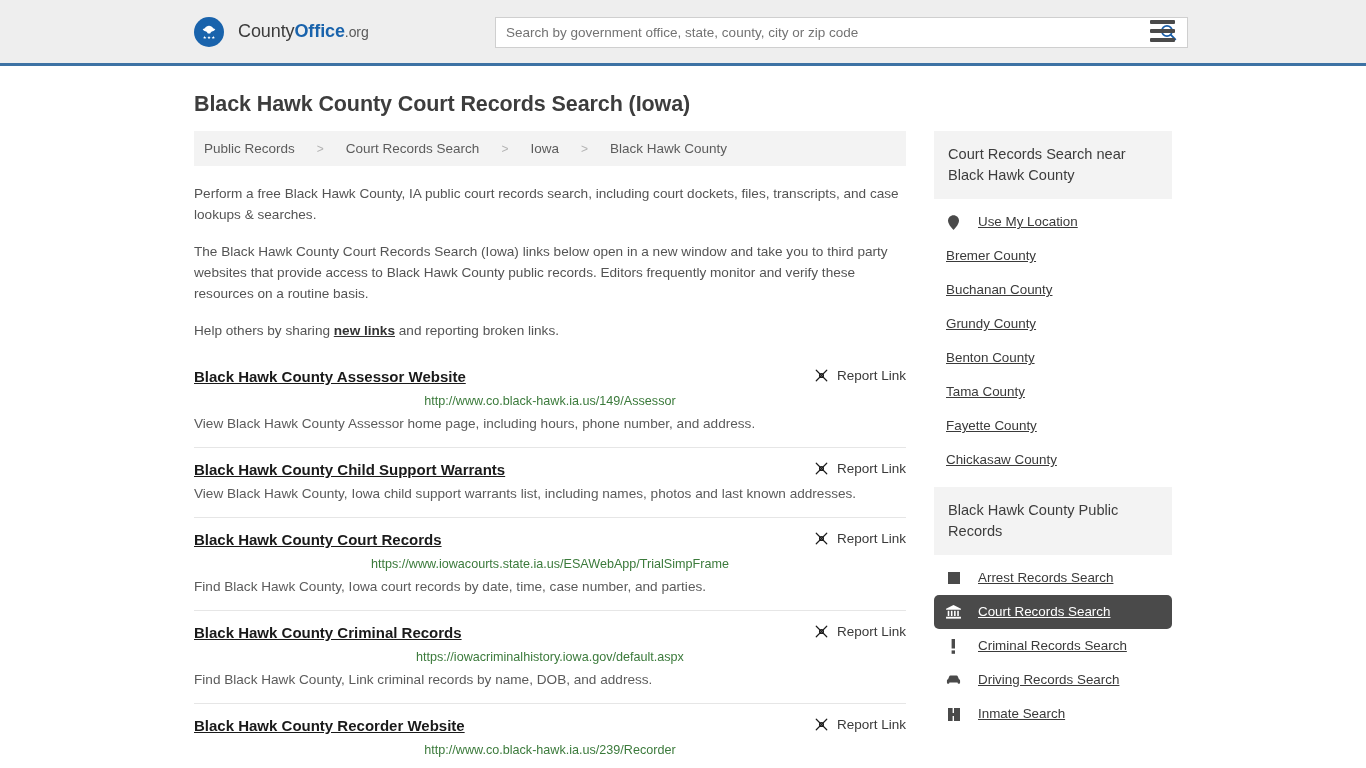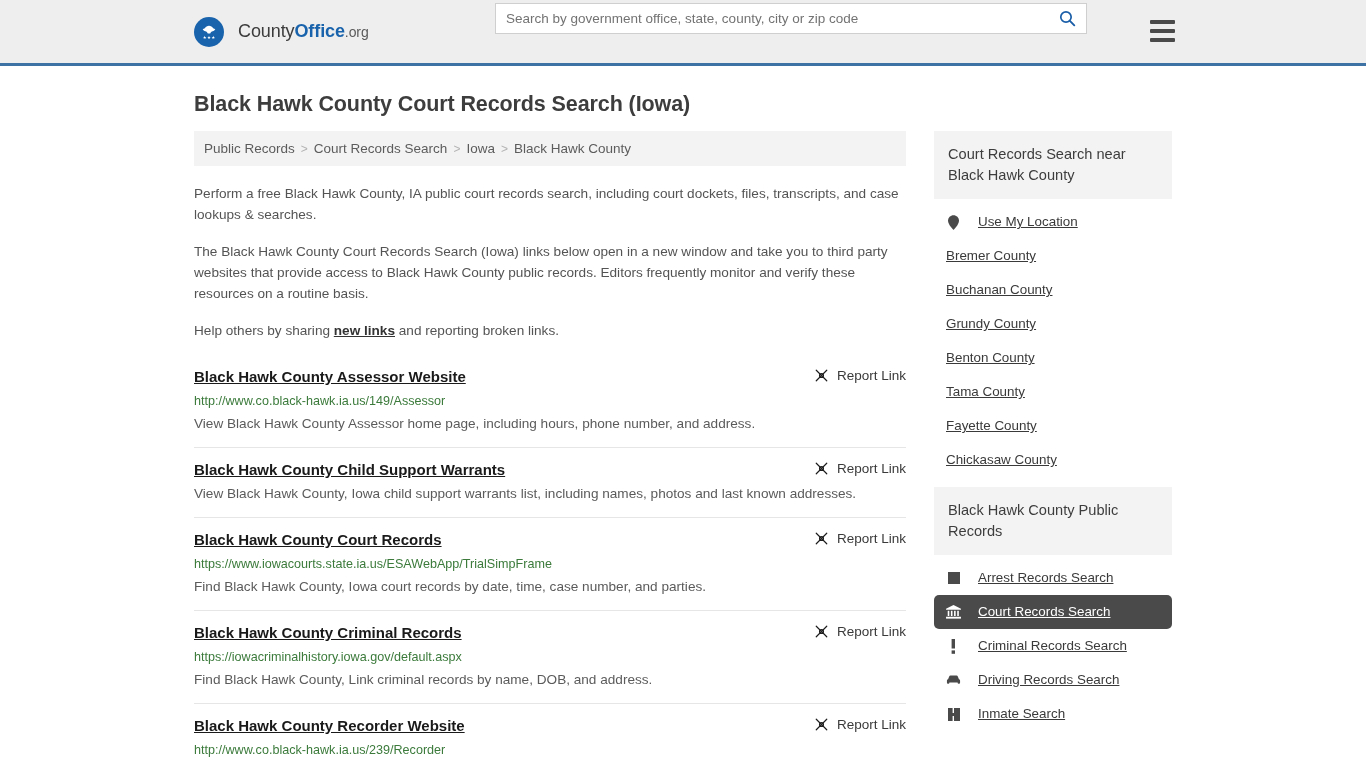--- a/index.html
+++ b/index.html
@@ -43,22 +43,22 @@
     letter-spacing: -0.1px;
     white-space: nowrap;
   }
   .brand-text .b-county { color: #3c3c3c; }
   .brand-text .b-office { color: #1963ac; font-weight: bold; }
   .brand-text .b-org { color: #5a5a5a; font-size: 14px; }
 
   .search-wrap {
     position: absolute;
     left: 495px;
-    top: 3px;
-    width: 592px;
+    top: 17px;
+    width: 693px;
     height: 31px;
     background: #ffffff;
     border: 1px solid #cfcfcf;
     display: flex;
     align-items: center;
   }
   .search-input {
     flex: 1;
     border: 0;
     outline: 0;
@@ -119,21 +119,21 @@
 
   
   .breadcrumb {
     background: #f3f3f3;
     padding: 10px 10px 10px 10px;
     font-size: 13.5px;
     color: #5c5c5c;
     display: flex;
     align-items: center;
     flex-wrap: wrap;
-    gap: 6px;
+    gap: 22px;
   }
   .breadcrumb a {
     color: #5c5c5c;
     text-decoration: none;
     cursor: pointer;
   }
   .crumb-sep { color: #b3b3b3; font-size: 12px; }
 
   
   .intro p {
@@ -178,20 +178,21 @@
     cursor: pointer;
     white-space: nowrap;
     padding-top: 1px;
   }
   .result-url {
     font-size: 12.6px;
     color: #3b7a3b;
     margin-top: 6px;
     line-height: 17px;
     word-break: break-all;
+    text-align: center;
   }
   .result-desc {
     font-size: 13.6px;
     color: #5b5b5b;
     line-height: 21px;
     margin-top: 3px;
   }
 
   
   .panel { margin-bottom: 10px; }

